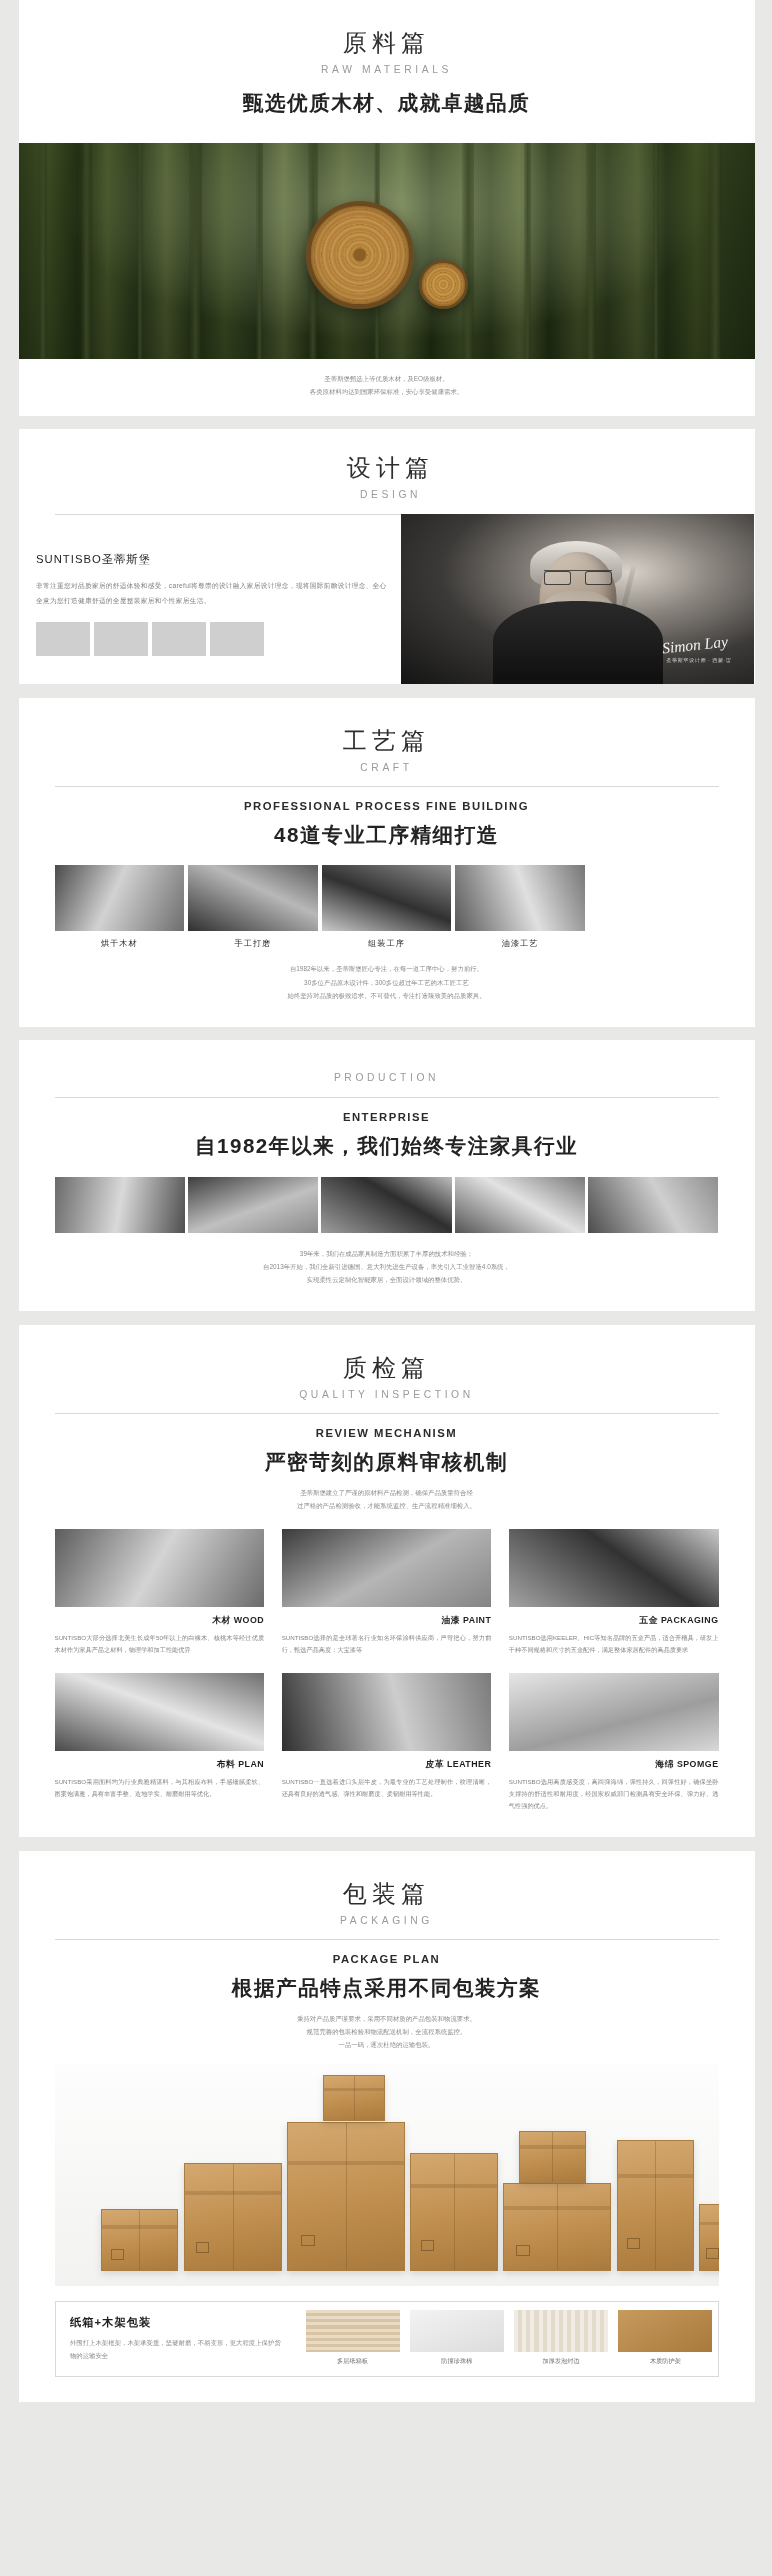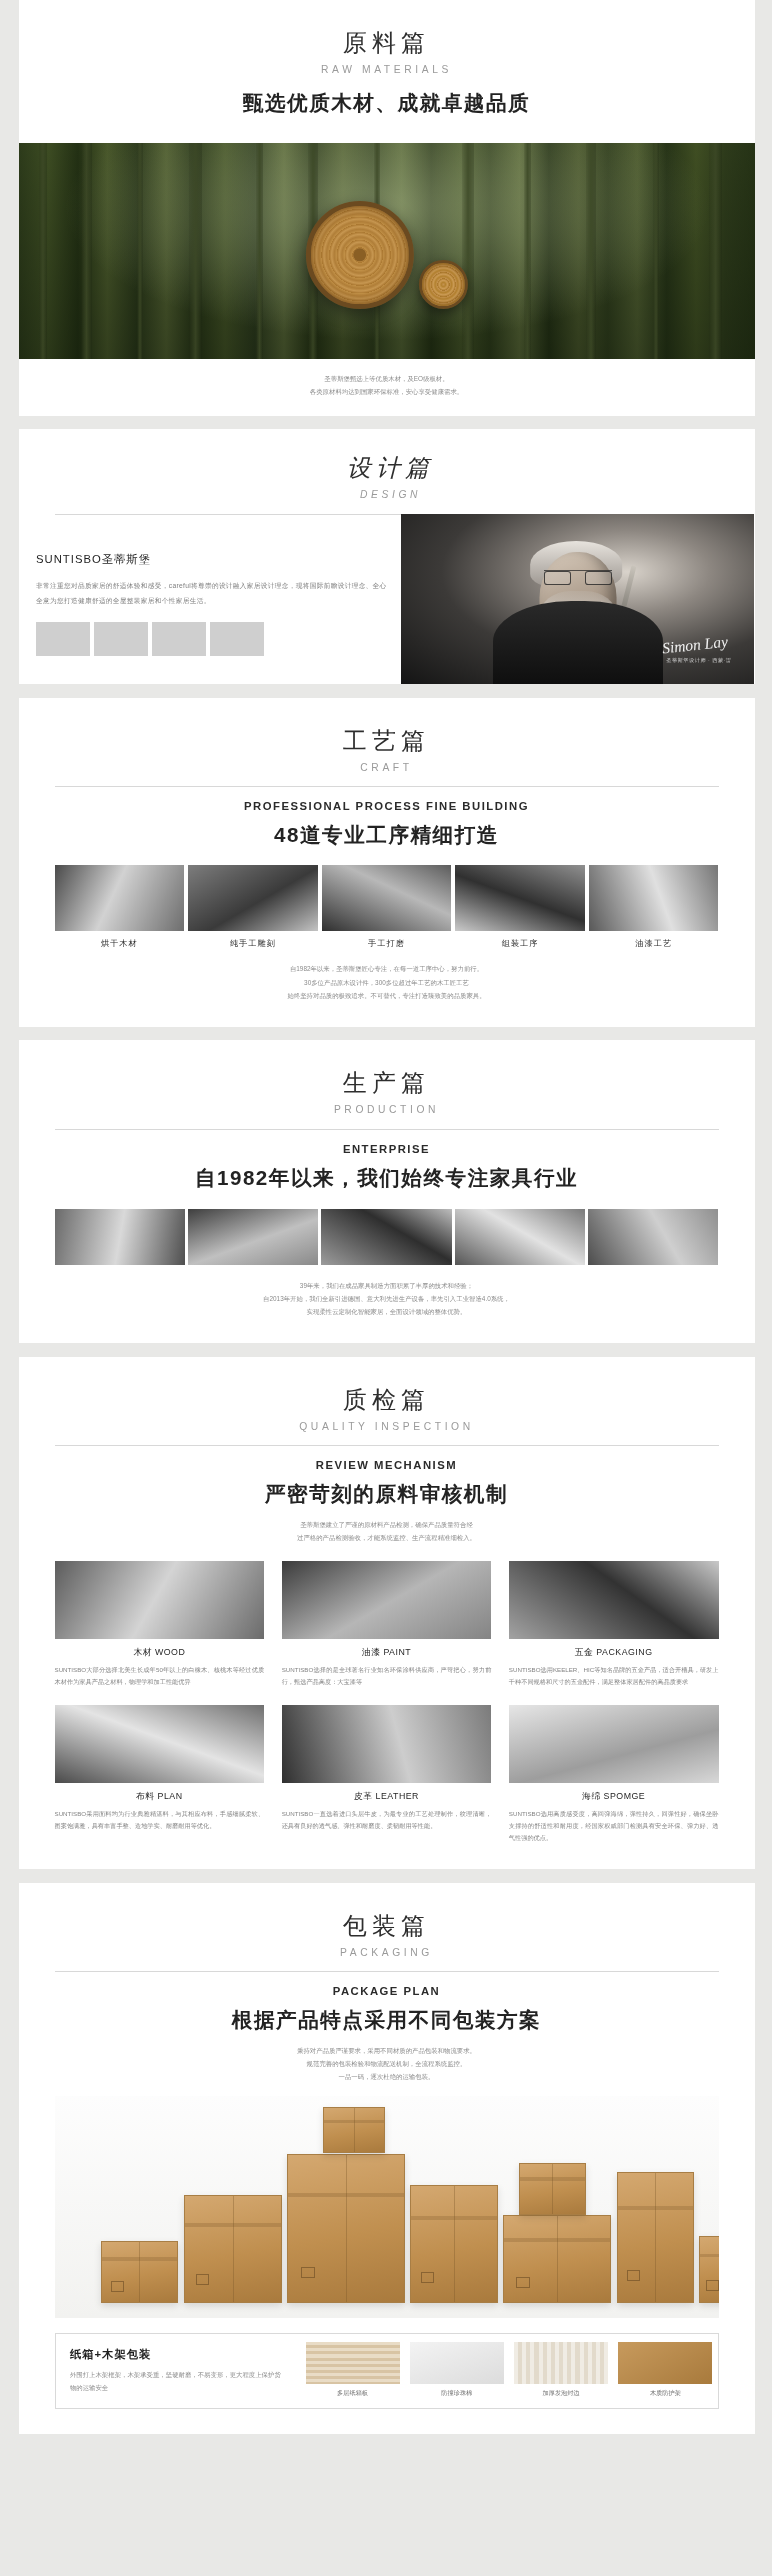--- a/index.html
+++ b/index.html
@@ -223,21 +223,21 @@
     column-gap: 17.5px; row-gap: 17.5px; margin-top: 17.5px;
   }
   .qc-card .ph { width: 100%; height: 78px; filter: grayscale(1); }
   .w1 { background: linear-gradient(120deg,#5c5c5c,#d4d4d4 48%,#6b6b6b); }
   .w2 { background: linear-gradient(150deg,#3b3b3b,#b6b6b6 52%,#848484); }
   .w3 { background: linear-gradient(35deg,#a3a3a3,#323232 58%,#c9c9c9); }
   .w4 { background: linear-gradient(200deg,#6f6f6f,#e4e4e4 46%,#4a4a4a); }
   .w5 { background: linear-gradient(75deg,#2f2f2f,#cdcdcd 56%,#7b7b7b); }
   .w6 { background: linear-gradient(165deg,#e6e6e6,#9d9d9d 60%,#d8d8d8); }
   .qc-name {
-    text-align: center; font-size: 8.8px; font-weight: 400;
+    text-align: right; font-size: 8.8px; font-weight: 700;
     color: #1f1f1f; margin: 7.2px 0 5.2px 0; letter-spacing: 0.5px;
   }
   .qc-desc {
     font-size: 6.2px; line-height: 1.95; color: #848484; text-align: justify;
   }
 
   
   .boxes {
     position: relative; width: 100%; height: 222px;
     background: linear-gradient(180deg,#fdfdfd,#f2f2f0);
@@ -314,21 +314,21 @@
       </div>
     </div>
 
     <div class="forest-caption" style="padding-bottom:17.5px;">
       <div class="note">圣蒂斯堡甄选上等优质木材，及EO级板材。</div>
       <div class="note">各类原材料均达到国家环保标准，安心享受健康需求。</div>
     </div>
   </section>
 
   <section class="section">
-    <div style="padding:23px 28px 0 36px;font-style:italic;">
+    <div style="padding:23px 28px 0 36px;">
       <div class="cn-title">设计篇</div>
       <div class="en-title">DESIGN</div>
       <div class="rule"></div>
     </div>
 
     <div class="design-wrap">
       <div class="design-left">
         <div class="brand-name">SUNTISBO圣蒂斯堡</div>
         <div class="design-para">非常注重您对品质家居的舒适体验和感受，careful将尊崇的设计融入家居设计理念，现将国际前瞻设计理念、全心全意为您打造健康舒适的全屋整装家居和个性家居生活。</div>
         <div class="design-thumbs">
@@ -365,24 +365,20 @@
       <div class="sub-head-sm">PROFESSIONAL PROCESS FINE BUILDING</div>
       <div class="spacer-18"></div>
       <div class="sub-head">48道专业工序精细打造</div>
 
       <div class="craft-grid">
         <div class="craft-cell">
           <div class="ph p1"></div>
           <div class="craft-label">烘干木材</div>
         </div>
         <div class="craft-cell">
-          <div class="ph p2"></div>
-          <div class="craft-label">纯手工雕刻</div>
-        </div>
-        <div class="craft-cell">
           <div class="ph p3"></div>
           <div class="craft-label">手工打磨</div>
         </div>
         <div class="craft-cell">
           <div class="ph p4"></div>
           <div class="craft-label">组装工序</div>
         </div>
         <div class="craft-cell">
           <div class="ph p5"></div>
           <div class="craft-label">油漆工艺</div>
@@ -391,21 +387,20 @@
 
       <div class="spacer-26"></div>
       <div class="note">自1982年以来，圣蒂斯堡匠心专注，在每一道工序中心，努力前行。</div>
       <div class="note">30多位产品原木设计件，300多位超过年工艺的木工匠工艺</div>
       <div class="note">始终坚持对品质的极致追求。不可替代，专注打造臻致美的品质家具。</div>
     </div>
   </section>
 
   <section class="section">
     <div class="sec-pad">
-      <div class="cn-title">生产篇</div>
       <div class="en-title">PRODUCTION</div>
       <div class="rule"></div>
       <div class="spacer-26"></div>
       <div class="sub-head-sm">ENTERPRISE</div>
       <div class="spacer-18"></div>
       <div class="sub-head">自1982年以来，我们始终专注家具行业</div>
 
       <div class="prod-strip">
         <div class="ph q1"></div>
         <div class="ph q2"></div>

